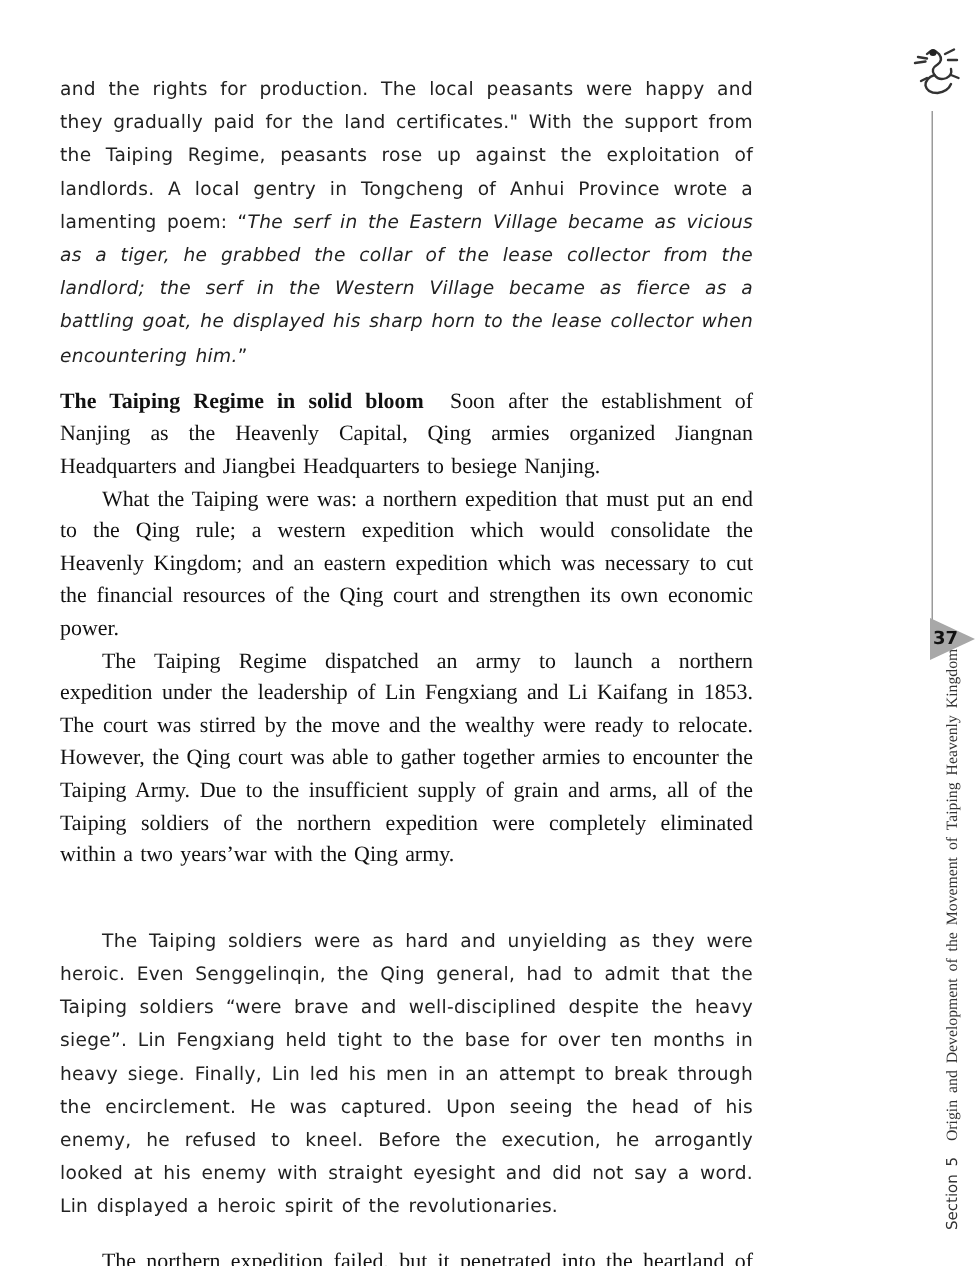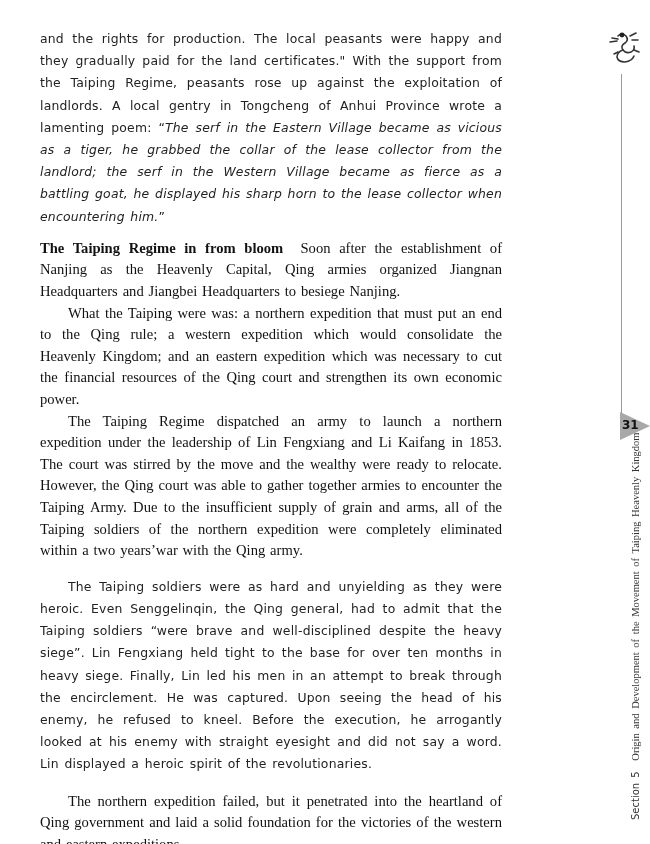--- a/index.html
+++ b/index.html
@@ -8,20 +8,21 @@
     .page-text { position: absolute; left: 40px; top: 28px; width: 462px; }
 
     .sans-block {
       font-family: "DejaVu Sans", sans-serif;
       font-size: 12.4px;
       line-height: 22.2px;
       text-align: justify;
       letter-spacing: 0.2px;
       word-spacing: 1.5px;
       color: #222;
+      margin-top: 20px;
     }
     .sans-block .quote { font-style: italic; }
 
     .serif-block {
       font-family: "Liberation Serif", serif;
       font-size: 14.6px;
       line-height: 21.6px;
       text-align: justify;
       word-spacing: 1.2px;
       color: #111;
@@ -59,39 +60,39 @@
     <path d="M14 6 q4 -4 8 0 q3 4 -1 7 q-5 3 -2 7 q3 4 8 2 q4 -2 3 -6"></path>
     <path d="M19 20 q-6 2 -6 7 q1 5 8 5 q7 -1 9 -6"></path>
     <path d="M8 8 l6 1 M6 12 l7 -1 M26 6 l6 -3 M28 10 l6 0 M10 24 l4 -2 M30 20 l5 2"></path>
   </g>
   <circle cx="18" cy="5" r="2.4" fill="#222"></circle>
 </svg>
 <div class="side-rule"></div>
 <svg class="page-tab" viewBox="0 0 30 28">
   <polygon points="0,0 30,14 0,28" fill="#a8a8a8"></polygon>
 </svg>
-<div class="page-num">31</div>
+<div class="page-num">37</div>
 <div class="running-head">
   <span class="sec">Section 5</span>
   <span>Origin and Development of the Movement of Taiping Heavenly Kingdom</span>
 </div>
 
 <div class="page-text">
 
   <div class="sans-block">
     <p>
       <span>and the rights for production. The local peasants were happy and they gradually paid for the land certificates."  With the support from the Taiping Regime, peasants rose up against the exploitation of landlords. A local gentry in Tongcheng of Anhui Province wrote a lamenting poem: “</span><span class="quote">The serf in the Eastern Village became as vicious as a tiger, he grabbed the collar of the lease collector from the landlord;  the serf in the Western Village became as fierce as a battling goat,  he displayed his sharp horn to the lease collector when encountering him.</span><span>”</span>
     </p>
   </div>
 
   <div class="gap-a"></div>
 
   <div class="serif-block">
     <p>
-      <span class="run-in">The Taiping Regime in from bloom</span>&nbsp;&nbsp;<span>Soon after the establishment of Nanjing as the Heavenly Capital, Qing armies organized Jiangnan Headquarters and Jiangbei Headquarters to besiege Nanjing.</span>
+      <span class="run-in">The Taiping Regime in solid bloom</span>&nbsp;&nbsp;<span>Soon after the establishment of Nanjing as the Heavenly Capital, Qing armies organized Jiangnan Headquarters and Jiangbei Headquarters to besiege Nanjing.</span>
     </p>
     <p class="indent">What the Taiping were was: a northern expedition that must put an end to the Qing rule; a western expedition which would consolidate the Heavenly Kingdom; and an eastern expedition which was necessary to cut the financial resources of the Qing court and strengthen its own economic power.</p>
     <p class="indent">The Taiping Regime dispatched an army to launch a northern expedition under the leadership of Lin Fengxiang and Li Kaifang in 1853. The court was stirred by the move and the wealthy were ready to relocate. However, the Qing court was able to gather together armies to encounter the Taiping Army. Due to the insufficient supply of grain and arms, all of the Taiping soldiers of the northern expedition were completely eliminated within a two years’war with the Qing army.</p>
   </div>
 
   <div class="gap-b"></div>
 
   <div class="sans-block">
     <p class="indent">The Taiping soldiers were as hard and unyielding as they were heroic. Even Senggelinqin, the Qing general, had to admit that the Taiping soldiers “were brave and well-disciplined despite the heavy siege”. Lin Fengxiang held tight to the base for over ten months in heavy siege.  Finally,  Lin led his men in an attempt to break through the encirclement. He was captured. Upon seeing the head of his enemy, he refused to kneel.  Before the execution,  he arrogantly looked at his enemy with straight eyesight and did not say a word. Lin displayed a heroic spirit of the revolutionaries.</p>
   </div>

